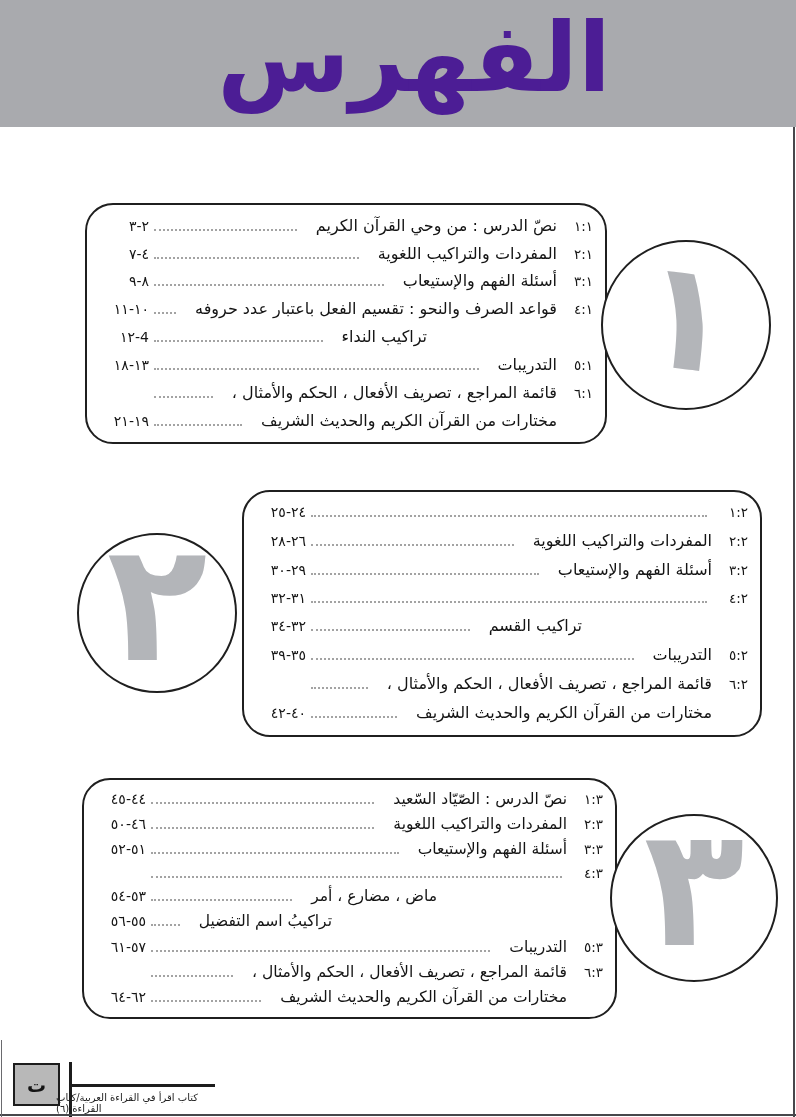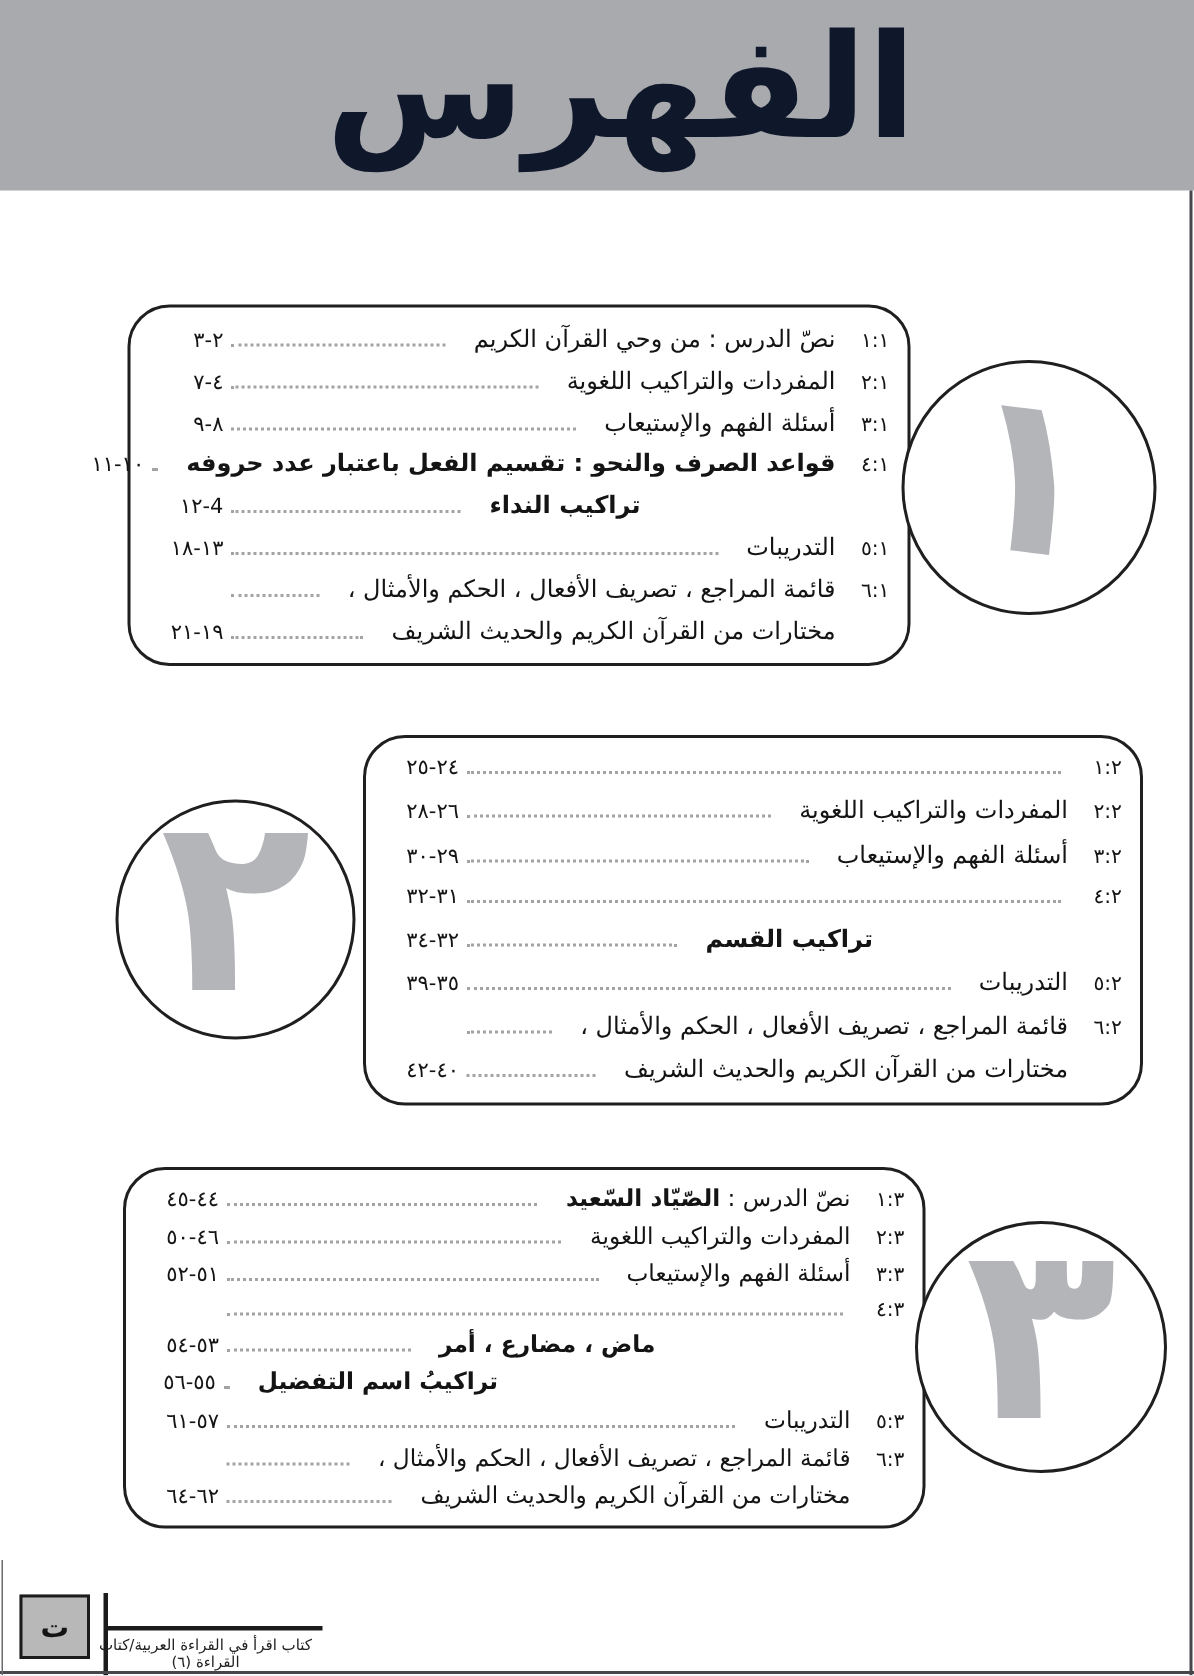--- a/index.html
+++ b/index.html
@@ -7,21 +7,21 @@
   .page{
     position:relative;width:796px;height:1117px;margin:0 auto;
     background:#ffffff;overflow:hidden;direction:rtl;
     --banner-gray:#a9aaae;--numeral-gray:#b3b5b9;--footer-box-gray:#b8b8b8;
     --leader-gray:#a3a3a3;--line-black:#1f1f1f;
     color:#141414;
   }
   
   .banner{position:absolute;top:0;left:0;width:796px;height:127px;
     background:var(--banner-gray);display:flex;justify-content:center;align-items:flex-start;}
-  .title{font-size:96px;line-height:0.92;font-weight:bold;color:#0f172a;
+  .title{font-size:96px;line-height:0.92;font-weight:bold;color:#4c1d95;
     margin-top:14px;transform:translateX(16px);letter-spacing:-2px;}
   
   .section{position:absolute;inset:0;}
   .box{position:absolute;background:#fff;border:2px solid var(--line-black);
     border-radius:28px;z-index:1;display:flex;flex-direction:column;
     justify-content:space-around;padding:7px 12px 7px 10px;box-sizing:border-box;}
   .circle{position:absolute;background:#fff;border:2px solid var(--line-black);
     border-radius:50%;z-index:2;display:flex;align-items:center;justify-content:center;
     box-sizing:border-box;}
   .big-num{font-weight:bold;color:var(--numeral-gray);line-height:1;user-select:none;}
@@ -32,34 +32,34 @@
   .s2 .circle{left:77px;top:533px;width:160px;height:160px;}
   .s2 .big-num{font-size:165px;transform:translateY(-10px);}
   .s3 .box{left:82px;top:778px;width:535px;height:241px;}
   .s3 .circle{left:610px;top:814px;width:168px;height:168px;}
   .s3 .big-num{font-size:165px;transform:translateY(-10px);}
   
   .row{display:flex;align-items:baseline;font-size:16px;line-height:1.15;direction:rtl;}
   .s3 .row{font-size:15.5px;}
   .num{flex:0 0 36px;width:36px;font-size:13.5px;letter-spacing:1px;}
   .txt{flex:0 0 auto;white-space:nowrap;}
-  .txt .b{font-weight:bold;margin-left:14px;}
+  .txt .b{font-weight:normal;margin-left:14px;}
   .leader{flex:1 1 0;min-width:4px;height:3px;border-bottom:2px dotted var(--leader-gray);
     margin:0 5px;align-self:baseline;}
   .pages{flex:0 0 auto;min-width:52px;font-size:14px;}
   .row.lvl1{padding-right:130px;}
   .row.lvl2{padding-right:235px;}
   
   .pl-box{position:absolute;left:13px;top:1063px;width:47px;height:43px;
     background:var(--footer-box-gray);border:2px solid #1c1c1c;box-sizing:border-box;
     display:flex;align-items:center;justify-content:center;font-size:19px;font-weight:bold;}
   .fv{position:absolute;left:69px;top:1062px;width:3px;height:55px;background:#1c1c1c;}
   .fh{position:absolute;left:72px;top:1084px;width:143px;height:3px;background:#1c1c1c;}
   .ftxt{position:absolute;left:56px;top:1092px;width:162px;font-size:10px;
-    text-align:center;direction:rtl;color:#222;}
+    text-align:left;direction:rtl;color:#222;}
   
   .edge-right{position:absolute;right:1px;top:127px;bottom:0;width:2px;background:#47474b;}
   .edge-bottom{position:absolute;left:0;bottom:1px;width:100%;height:2px;background:#47474b;}
   .edge-left{position:absolute;left:1px;top:1040px;bottom:0;width:1px;background:#6a6a6e;}
 </style>
 </head>
 <body>
 
 <div class="page" style="--banner-gray: #a9aaae; --numeral-gray: #b3b5b9; --footer-box-gray: #b8b8b8; --leader-gray: #a3a3a3; --line-black: #1f1f1f;">
 

